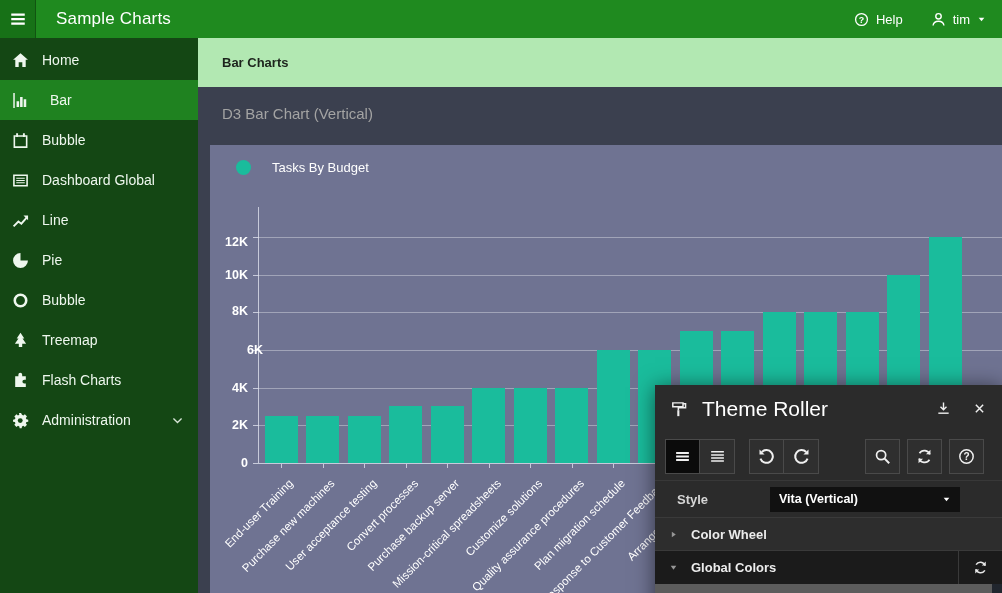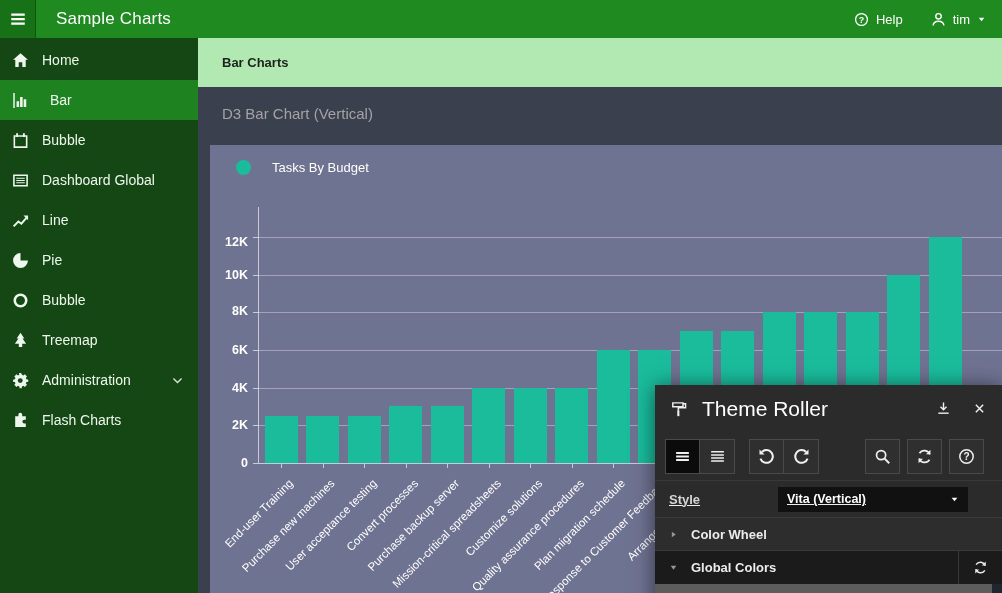--- a/index.html
+++ b/index.html
@@ -62,21 +62,21 @@
   .tr-toolbar{height:48px;display:flex;align-items:center;padding:0 10px 0 10px;border-bottom:1px solid #383838;}
   .tr-tleft{display:flex;align-items:center;gap:14px;}
   .tr-tright{margin-left:auto;display:flex;align-items:center;gap:7px;margin-right:8px;}
   .tr-group{display:flex;}
   .tr-btn{width:35px;height:35px;background:#2f2f2f;border:1px solid #4a4a4a;color:#f0f0f0;
           display:flex;align-items:center;justify-content:center;padding:0;cursor:pointer;}
   .tr-group .tr-btn + .tr-btn{border-left:none;}
   .tr-btn.selected{background:#0b0b0b;}
   .tr-btn .ticon{width:17px;height:17px;display:inline-flex;}
   .tr-btn .ticon svg{width:100%;height:100%;}
-  .tr-style{height:36px;display:flex;align-items:center;padding:0 14px;text-decoration:underline;}
+  .tr-style{height:36px;display:flex;align-items:center;padding:0 22px;}
   .tr-style-label{font-size:13px;font-weight:bold;color:#d6d6d6;}
   .tr-select{margin-left:auto;margin-right:20px;width:172px;height:25px;background:#111;color:#fff;
              font-size:12.5px;font-weight:bold;display:flex;align-items:center;padding:0 9px;cursor:pointer;}
   .selcaret{margin-left:auto;color:#fff;}
   .tr-section{height:32px;display:flex;align-items:center;background:#2d2d2d;border-top:1px solid #3a3a3a;
               padding-left:14px;gap:13px;cursor:pointer;}
   .tr-section.expanded{background:#1b1b1b;height:33px;padding-right:0;}
   .tri{color:#969696;}
   .tr-sec-label{font-size:13px;font-weight:bold;color:#ececec;}
   .tr-sec-action{margin-left:auto;width:44px;height:100%;background:none;border:none;border-left:1px solid #3a3a3a;
@@ -189,38 +189,38 @@
         <span class="s-icon">
           <svg viewBox="0 0 16 16" fill="none" xmlns="http://www.w3.org/2000/svg">
             <path fill="currentColor" d="M8 .8 11.6 6H9.9l3.4 5H9.6v3.2H6.4V11H2.7l3.4-5H4.4z"></path>
           </svg>
         </span>
         <span class="s-label">Treemap</span>
       </div>
       <div class="side-item">
         <span class="s-icon">
           <svg viewBox="0 0 16 16" fill="none" xmlns="http://www.w3.org/2000/svg">
+            <path fill="currentColor" d="M6 2.6a1.8 1.8 0 0 1 3.6 0V4H13v3.2h-1.4a1.8 1.8 0 1 0 0 3.6H13V14H3V4h3z"></path>
+          </svg>
+        </span>
+        <span class="s-label">Flash Charts</span>
+      </div>
+      <div class="side-item">
+        <span class="s-icon">
+          <svg viewBox="0 0 16 16" fill="none" xmlns="http://www.w3.org/2000/svg">
             <path fill="currentColor" d="m6.6 1 .3 1.7-1.3.6L4.2 2.2 2.2 4.2l1.1 1.4-.6 1.3L1 7.2v1.9l1.7.3.6 1.3-1.1 1.4 2 2 1.4-1.1 1.3.6.3 1.7h1.9l.3-1.7 1.3-.6 1.4 1.1 2-2-1.1-1.4.6-1.3 1.7-.3V7.2l-1.7-.3-.6-1.3 1.1-1.4-2-2-1.4 1.1-1.3-.6L8.5 1z"></path>
             <circle cx="7.75" cy="8.1" r="2.3" fill="#144714"></circle>
           </svg>
         </span>
         <span class="s-label">Administration</span>
         <span class="s-chev">
           <svg viewBox="0 0 16 16" fill="none" xmlns="http://www.w3.org/2000/svg">
             <path stroke="currentColor" stroke-width="1.6" d="m3 5.5 5 5 5-5"></path>
           </svg>
         </span>
-      </div>
-      <div class="side-item">
-        <span class="s-icon">
-          <svg viewBox="0 0 16 16" fill="none" xmlns="http://www.w3.org/2000/svg">
-            <path fill="currentColor" d="M6 2.6a1.8 1.8 0 0 1 3.6 0V4H13v3.2h-1.4a1.8 1.8 0 1 0 0 3.6H13V14H3V4h3z"></path>
-          </svg>
-        </span>
-        <span class="s-label">Flash Charts</span>
       </div>
     </aside>
 
   <div class="crumb">
     <span>Bar Charts</span>
   </div>
 
   <main class="content">
     <div class="panel-title">D3 Bar Chart (Vertical)</div>
     <section class="chart-card" id="plot">
@@ -233,21 +233,21 @@
         <div class="ymark" style="left: 43px; top: 318px;"></div>
         <div class="ylab" style="left: 2px; top: 310px;">0</div>
         <div class="grid" style="left: 48px; top: 280.3px;"></div>
         <div class="ymark" style="left: 43px; top: 280.3px;"></div>
         <div class="ylab" style="left: 2px; top: 272.3px;">2K</div>
         <div class="grid" style="left: 48px; top: 242.6px;"></div>
         <div class="ymark" style="left: 43px; top: 242.6px;"></div>
         <div class="ylab" style="left: 2px; top: 234.6px;">4K</div>
         <div class="grid" style="left: 48px; top: 204.9px;"></div>
         <div class="ymark" style="left: 43px; top: 204.9px;"></div>
-        <div class="ylab" style="left: 2px; top: 196.9px;">6K</div>
+        <div class="ylab" style="left: 17px; top: 196.9px;">6K</div>
         <div class="grid" style="left: 48px; top: 167.2px;"></div>
         <div class="ymark" style="left: 43px; top: 167.2px;"></div>
         <div class="ylab" style="left: 2px; top: 158px;">8K</div>
         <div class="grid" style="left: 48px; top: 129.5px;"></div>
         <div class="ymark" style="left: 43px; top: 129.5px;"></div>
         <div class="ylab" style="left: 2px; top: 121.5px;">10K</div>
         <div class="grid" style="left: 48px; top: 91.8px;"></div>
         <div class="ymark" style="left: 43px; top: 91.8px;"></div>
         <div class="ylab" style="left: 2px; top: 89px;">12K</div>
         <div class="bar" style="left: 54.5px; top: 270.875px; width: 33px; height: 47.125px;"></div>

